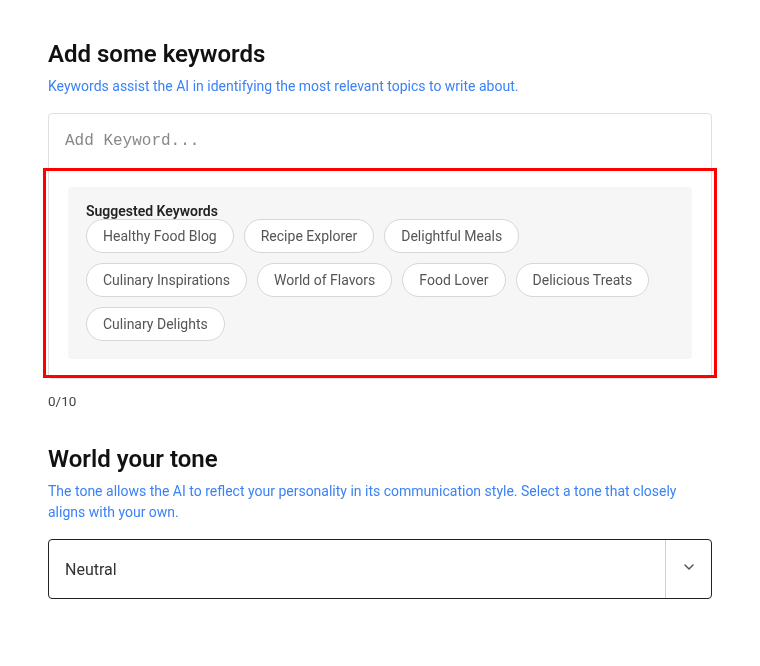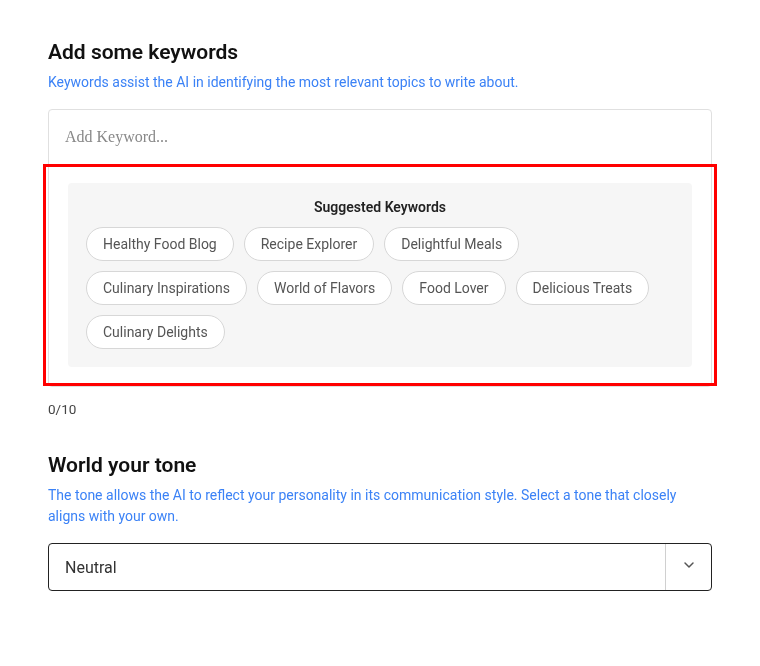--- a/index.html
+++ b/index.html
@@ -8,21 +8,21 @@
       box-sizing: border-box;
     }
     body {
       font-family: -apple-system, BlinkMacSystemFont, "Segoe UI", Roboto, Helvetica, Arial, sans-serif;
       background: #ffffff;
       width: 760px;
       padding: 40px 48px 20px 48px;
       color: #111;
     }
     .section-title {
-      font-size: 21px;
+      font-size: 24px;
       font-weight: 600;
       color: #111;
       margin-bottom: 8px;
     }
     .section-subtext {
       font-size: 14px;
       color: #3b82f6;
       line-height: 1.5;
       margin-bottom: 16px;
     }
@@ -32,42 +32,40 @@
       background: #fff;
     }
     .keyword-input {
       width: 100%;
       border: none;
       outline: none;
       font-size: 16px;
       color: #777;
       padding: 18px 16px;
       background: transparent;
-      font-family: Liberation Serif, serif;
+      font-family: Liberation Mono, monospace;
     }
     .keyword-input::placeholder {
       color: #888;
     }
     .highlight-frame {
       border: 3px solid #ff0000;
       padding: 16px 0 16px 0;
       margin: 0 -6px;
     }
     .suggested-panel {
       background: #f6f6f6;
       border-radius: 4px;
       margin: 0 22px;
       padding: 16px 18px 18px 18px;
     }
     .suggested-title {
       font-size: 14px;
       font-weight: 600;
       color: #222;
-      margin-bottom: 12px;
-      text-align: center;
     }
     .chip-row {
       display: flex;
       flex-wrap: wrap;
       gap: 10px 10px;
     }
     .chip {
       display: inline-flex;
       align-items: center;
       background: #ffffff;
@@ -88,21 +86,21 @@
       margin-top: 14px;
     }
     .section-gap {
       height: 36px;
     }
     .select-wrap {
       border: 1.5px solid #222;
       border-radius: 4px;
       display: flex;
       align-items: stretch;
-      height: 48px;
+      height: 60px;
       overflow: hidden;
     }
     .select-value {
       flex: 1;
       display: flex;
       align-items: center;
       padding: 0 16px;
       font-size: 16px;
       color: #333;
       cursor: pointer;

